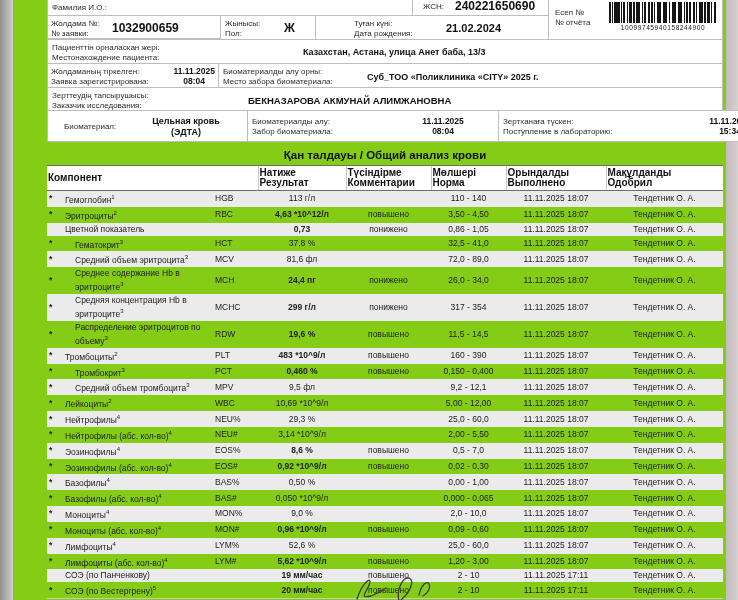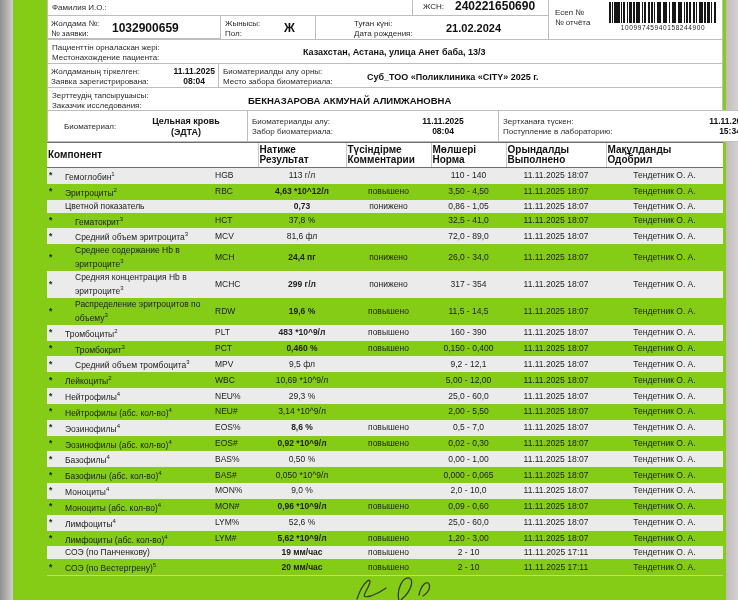--- a/index.html
+++ b/index.html
@@ -146,20 +146,21 @@
         <span>Зертханаға түскен:</span><br>
         <span>Поступление в лабораторию:</span>
       </div>
       <div class="bv abs" style="right:4px;top:6px;width:64px;font-size:8.5px;text-align:center;line-height:9.5px;">
         <span>11.11.2025</span><br>
         <span>15:34</span>
       </div>
     </div>
   </div>
 
+  <div class="rpt-title">Қан  талдауы / Общий анализ крови</div>
 
   <table class="lab">
     <colgroup>
       <col style="width:16px">
           <col style="width:150px">
           <col style="width:45px">
       <col style="width:88px">
           <col style="width:85px">
           <col style="width:75px">
       <col style="width:100px">

